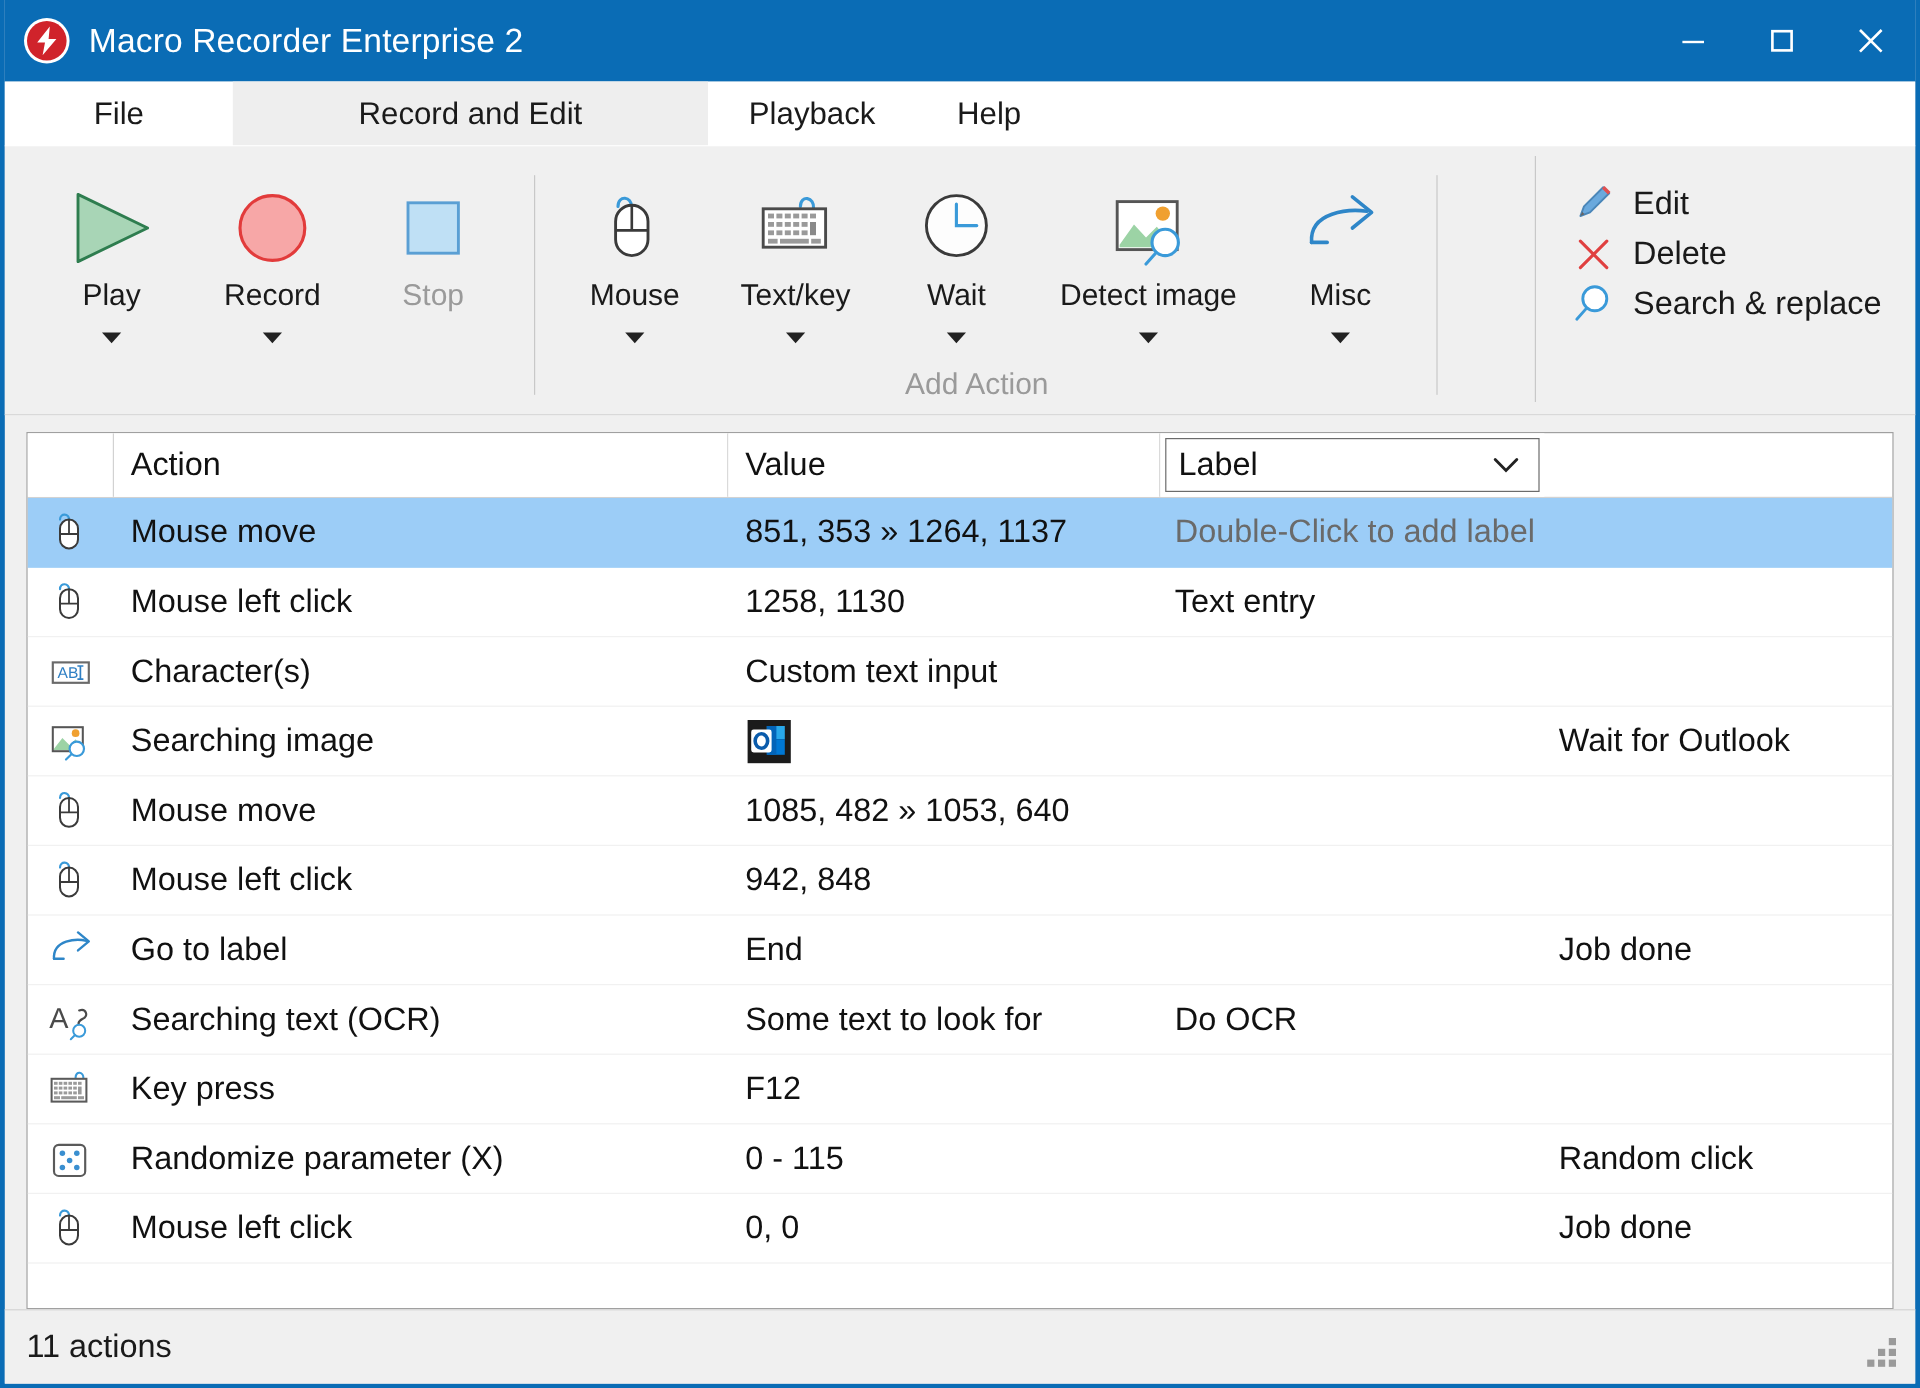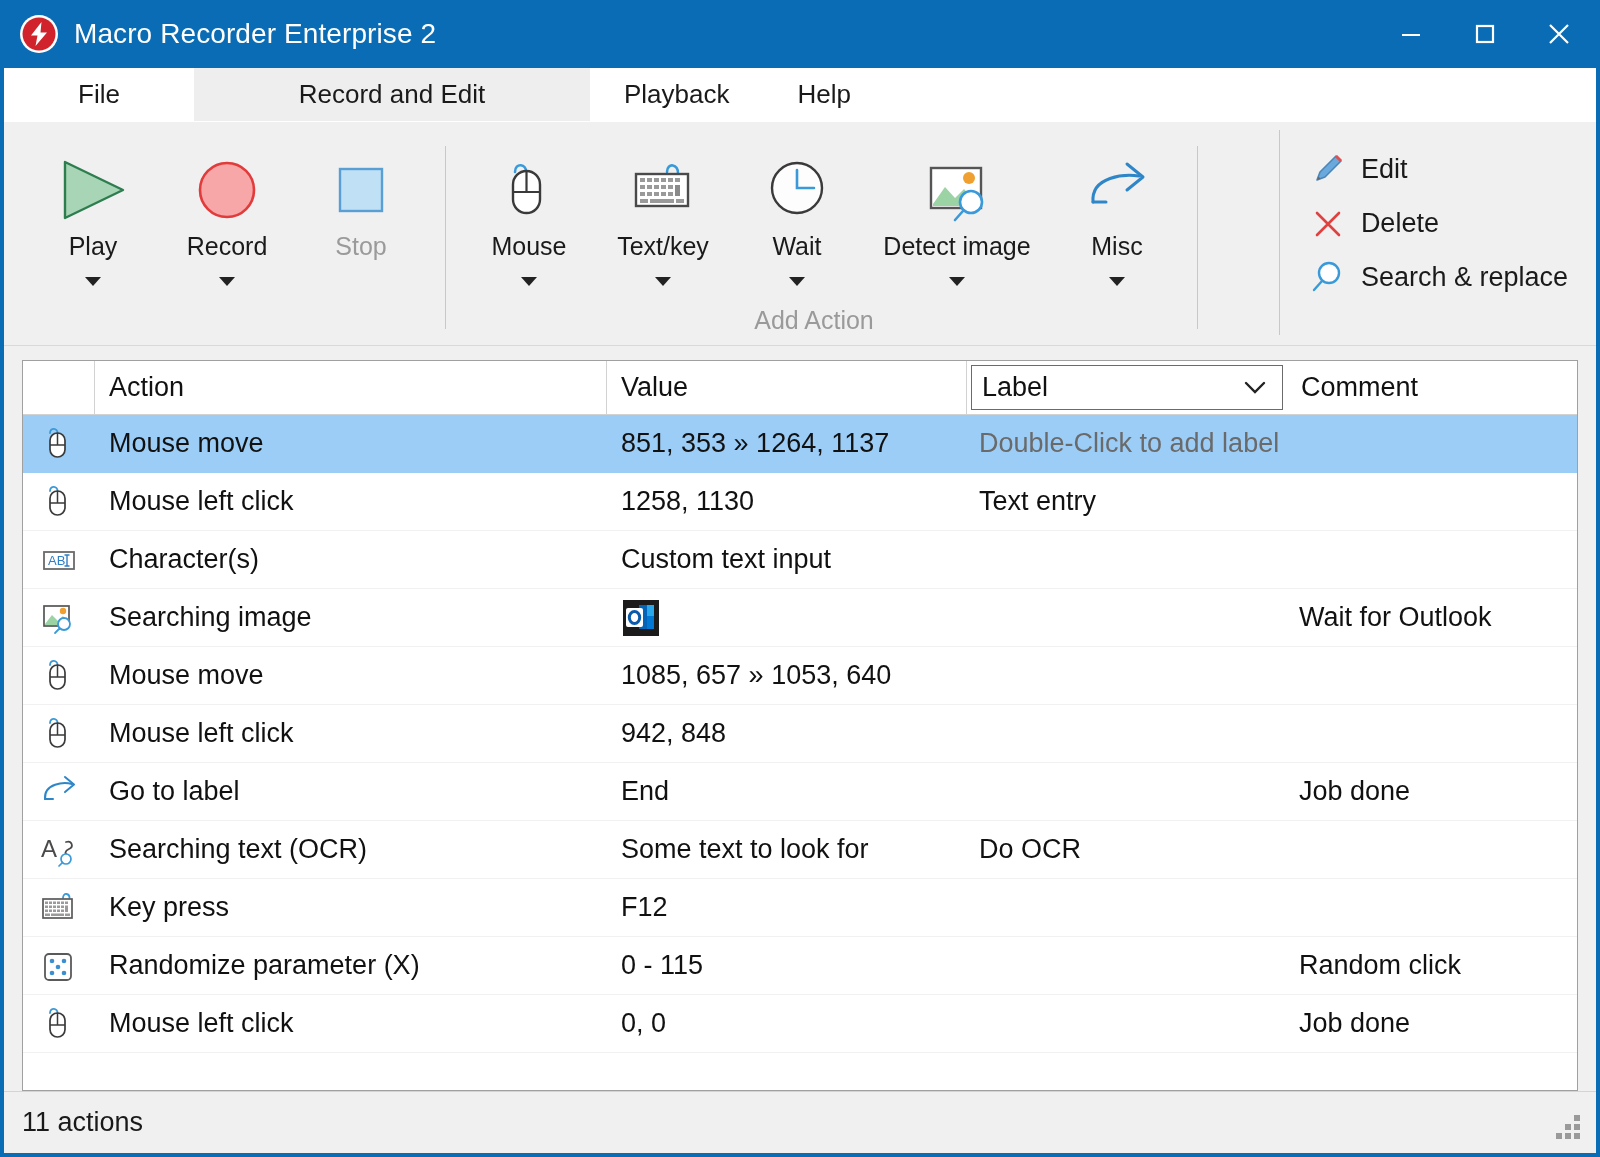--- a/index.html
+++ b/index.html
@@ -78,21 +78,21 @@
     border-right: 8px solid transparent;
     border-top: 9px solid #222;
   }
   .rbtn.wide { width: 186px; }
   .group-label {
     position: absolute; bottom: 10px; left: 0; right: 16px;
     text-align: center; font-size: 25px; color: #9a9a9a;
   }
   .rright {
     margin-left: auto; padding-right: 28px; padding-top: 14px;
-    display: flex; flex-direction: column; gap: 16px;
+    display: flex; flex-direction: column; gap: 4px;
     position: relative;
   }
   .rright::before {
     content: ""; position: absolute; left: -30px; top: -6px; bottom: 10px;
     width: 1px; background: #c8c8c8;
   }
   .rritem { display: flex; align-items: center; gap: 14px; }
   .rritem .rtext { font-size: 27px; color: #1a1a1a; white-space: nowrap; }
 
   
@@ -349,21 +349,20 @@
       <div class="gh c-action">Action</div>
       <div class="gh c-value">Value</div>
       <div class="gh c-label">
         <div class="label-combo">
           <span>Label</span>
           <svg class="cb-caret" width="26" height="16" viewBox="0 0 26 16">
             <path d="M4 4 L13 13 L22 4" stroke="#222" stroke-width="2.4" fill="none" stroke-linecap="round"></path>
           </svg>
         </div>
       </div>
-      <div class="gh c-comment">Comment</div>
     </div>
 
     <div class="rows" id="rows-container">
         <div class="row selected">
           <div class="cell c-icon">
             <svg width="40" height="40" viewBox="0 0 40 40">
               <path d="M11 9 C11 3, 19 4, 18.5 9" stroke="#3a9ad9" stroke-width="1.8" fill="none" stroke-linecap="round"></path>
               <rect x="11" y="9" width="15" height="24" rx="7.5" fill="#fff" stroke="#3a3a3a" stroke-width="1.7"></rect>
               <path d="M18.5 9 L18.5 21 M11 21 L26 21" stroke="#3a3a3a" stroke-width="1.5"></path>
             </svg>
@@ -425,21 +424,21 @@
         </div>
         <div class="row">
           <div class="cell c-icon">
             <svg width="40" height="40" viewBox="0 0 40 40">
               <path d="M11 9 C11 3, 19 4, 18.5 9" stroke="#3a9ad9" stroke-width="1.8" fill="none" stroke-linecap="round"></path>
               <rect x="11" y="9" width="15" height="24" rx="7.5" fill="#fff" stroke="#3a3a3a" stroke-width="1.7"></rect>
               <path d="M18.5 9 L18.5 21 M11 21 L26 21" stroke="#3a3a3a" stroke-width="1.5"></path>
             </svg>
           </div>
           <div class="cell c-action">Mouse move</div>
-          <div class="cell c-value">1085, 657 » 1053, 640</div>
+          <div class="cell c-value">1085, 482 » 1053, 640</div>
           <div class="cell c-label"></div>
           <div class="cell c-comment"></div>
         </div>
         <div class="row">
           <div class="cell c-icon">
             <svg width="40" height="40" viewBox="0 0 40 40">
               <path d="M11 9 C11 3, 19 4, 18.5 9" stroke="#3a9ad9" stroke-width="1.8" fill="none" stroke-linecap="round"></path>
               <rect x="11" y="9" width="15" height="24" rx="7.5" fill="#fff" stroke="#3a3a3a" stroke-width="1.7"></rect>
               <path d="M18.5 9 L18.5 21 M11 21 L26 21" stroke="#3a3a3a" stroke-width="1.5"></path>
             </svg>

